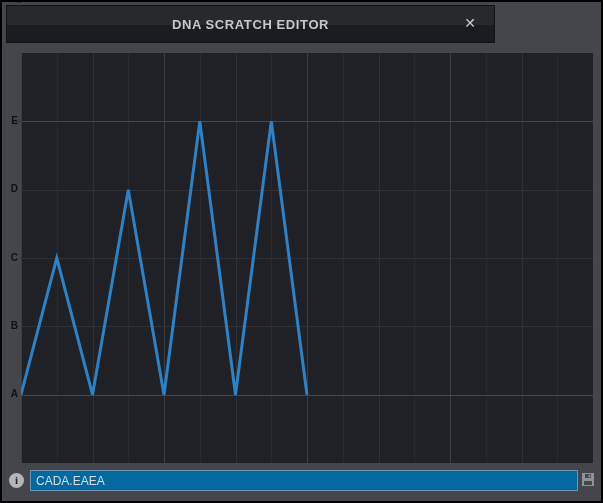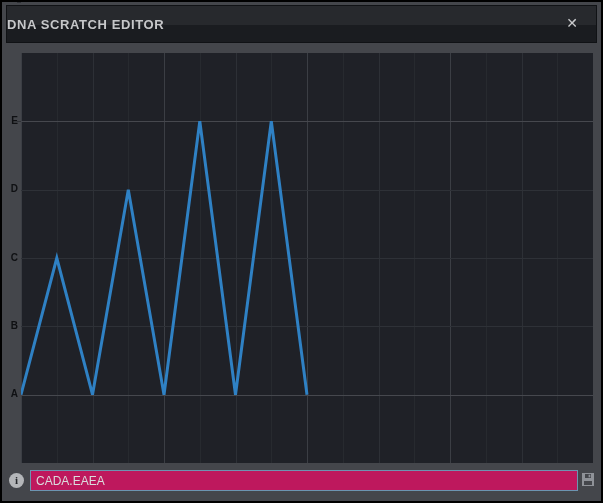--- a/index.html
+++ b/index.html
@@ -13,24 +13,24 @@
   }
   .frame{
     position:absolute;left:2px;top:2px;
     width:599px;height:499px;
     background:#44464b;
   }
 
   
   .titlebar{
     position:absolute;left:4px;top:3px;
-    width:591px;height:38px;
+    width:489px;height:38px;
     background:linear-gradient(180deg,#27292d 0%,#27292d 54%,#1a1c20 54%,#1a1c20 100%);
     border:1px solid #101215;
-    display:flex;align-items:center;
+    display:flex;align-items:center;justify-content:center;
   }
   .titlebar .title{
     color:#c6c7c9;
     font-size:13px;font-weight:700;
     letter-spacing:0.6px;
   }
   .titlebar .close{
     position:absolute;right:18px;top:50%;
     transform:translateY(-54%);
     color:#cacbcd;font-size:14px;line-height:14px;
@@ -73,21 +73,21 @@
     position:absolute;left:7px;top:471px;
     width:15px;height:15px;border-radius:50%;
     background:#b4b6b9;color:#26282c;
     font-size:11px;font-weight:700;line-height:15px;
     text-align:center;
     font-family:"Liberation Serif", serif;
   }
   .seq-input{
     position:absolute;left:28px;top:468px;
     width:548px;height:21px;
-    background:#be185d;
+    background:#0369a1;
     border:1px solid #6d94b1;
     color:#dadbdd;
     font-size:12px;
     font-family:"Liberation Sans", sans-serif;
     padding:0 0 0 5px;
     outline:none;
   }
   .save-icon{
     position:absolute;left:580px;top:471px;
     width:12px;height:13px;

